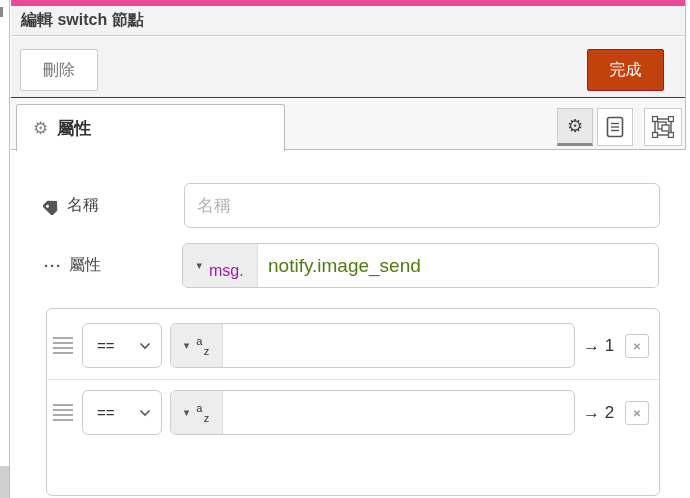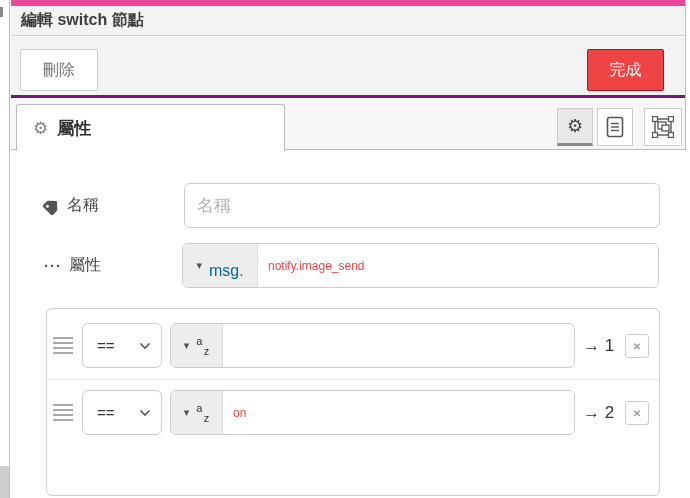--- a/index.html
+++ b/index.html
@@ -11,25 +11,25 @@
   .left-gutter { position:absolute; left:0; top:0; width:10px; height:498px; background:#fff; border-right:1px solid #bfbfbf; }
   .gutter-tick { position:absolute; left:0; top:7px; width:3px; height:10px; background:#8a8a8a; }
   .gutter-bottom { position:absolute; left:0; bottom:0; width:9px; height:32px; background:#cfcfcf; }
 
   
   .tray-right-border { position:absolute; left:685px; top:0; width:1px; height:498px; background:#bdbdbd; }
 
   .tray-header { position:absolute; left:11px; top:0; width:674px; height:36px; background:#f3f3f3; border-top:6px solid #ec4899; border-bottom:1px solid #ccc; display:flex; align-items:center; padding-left:10px; }
   .tray-title { font-size:16px; font-weight:bold; color:#3f3f3f; }
 
-  .tray-toolbar { position:absolute; left:11px; top:37px; width:674px; height:61px; background:#f3f3f3; border-bottom:3px solid #701a75; }
+  .tray-toolbar { position:absolute; left:11px; top:37px; width:674px; height:61px; background:#f3f3f3; border-bottom:1px solid #701a75; }
   .btn { position:absolute; top:12px; height:42px; background:#fff; border:1px solid #ccc; border-radius:2px; font-size:16px; color:#777; display:flex; align-items:center; justify-content:center; cursor:pointer; }
   .btn-delete { left:9px; width:78px; }
   .btn-cancel { left:478px; width:77px; }
-  .btn-done { left:576px; width:77px; background:#ef4444; border-color:#a2172a; color:#fff; }
+  .btn-done { left:576px; width:77px; background:#c2410c; border-color:#a2172a; color:#fff; }
 
   .tabbar { position:absolute; left:11px; top:98px; width:674px; height:52px; background:#f7f7f7; border-bottom:1px solid #bbb; }
   .tab-active { position:absolute; left:5px; top:6px; width:269px; height:47px; background:#fff; border:1px solid #bbb; border-bottom:none; border-radius:3px 3px 0 0; display:flex; align-items:center; gap:9px; padding-left:16px; z-index:2; }
   .tab-gear { font-size:17px; color:#828282; line-height:1; }
   .tab-label { font-size:17px; font-weight:bold; color:#333; }
 
   .tab-iconbtn { position:absolute; top:10px; height:38px; background:#fff; border:1px solid #ccc; display:flex; align-items:center; justify-content:center; cursor:pointer; }
   .iconbtn-gear { left:546px; width:36px; background:#e9e9e9; border-bottom:3px solid #8a8a8a; font-size:18px; color:#4a4a4a; }
   .iconbtn-doc { left:586px; width:36px; }
   .iconbtn-group { left:633px; width:38px; }
@@ -44,22 +44,22 @@
 
   input { font-family:"Liberation Sans","DejaVu Sans",sans-serif; outline:none; }
   .name-input { position:absolute; left:169px; top:33px; width:476px; height:45px; border:1px solid #ccc; border-radius:6px; padding:0 12px; font-size:17px; color:#333; }
   .name-input::placeholder { color:#b3b3b3; }
 
   .typed-input { position:absolute; border:1px solid #ccc; border-radius:6px; background:#fff; display:flex; align-items:stretch; overflow:hidden; }
   .ti-prop { left:167px; top:93px; width:477px; height:45px; }
   .ti-prefix { background:#ededed; border-right:1px solid #ddd; display:flex; align-items:center; justify-content:center; gap:7px; cursor:pointer; }
   .ti-prefix-prop { width:75px; }
   .ti-triangle { font-size:11px; color:#555; line-height:1; }
-  .ti-prefix-label { font-size:16px; color:#0369a1;margin-top:10px; }
-  .ti-value { flex:1; border:none; font-size:12px; color:#ef4444; padding:0 10px; min-width:0; }
+  .ti-prefix-label { font-size:16px; color:#a21caf;margin-top:10px; }
+  .ti-value { flex:1; border:none; font-size:19px; color:#4d7c0f; padding:0 10px; min-width:0; }
 
   .rules-box { position:absolute; left:31px; top:158px; width:614px; height:188px; border:1px solid #ccc; border-radius:6px; background:#fff; }
   .rule-divider { position:absolute; left:1px; top:70px; width:611px; height:1px; background:#e4e4e4; }
 
   .drag-handle { position:absolute; left:6px; width:20px; display:flex; flex-direction:column; gap:3px; cursor:grab; }
   .drag-handle span { display:block; height:2px; background:#a9a9a9; }
 
   .rule-select { position:absolute; left:35px; width:80px; height:45px; border:1px solid #ccc; border-radius:6px; background:#fff; display:flex; align-items:center; justify-content:space-between; padding:0 10px 0 14px; font-size:15px; color:#333; cursor:pointer; }
 
   .ti-rule { left:123px; width:405px; height:45px; position:absolute; }
@@ -206,21 +206,20 @@
           </span>
         </div>
         <div class="typed-input ti-rule">
           <div class="ti-prefix ti-prefix-rule">
             <span class="ti-triangle">▾</span>
             <span class="az-stack">
               <span class="az-a">a</span>
               <span class="az-z">z</span>
             </span>
           </div>
-          <input class="ti-value" type="text" value="on" style="">
         </div>
         <div class="rule-output">→ 2</div>
         <button class="rule-remove">✕</button>
       </div>
 
     </div>
   </div>
 </div>
 
 </body></html>

